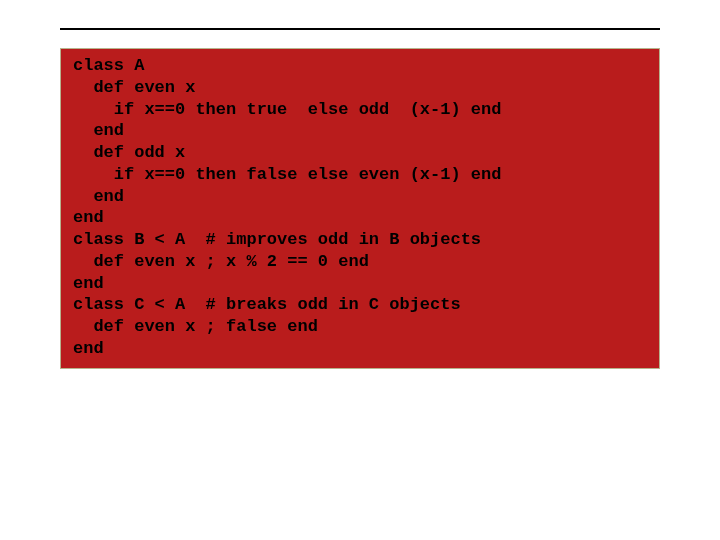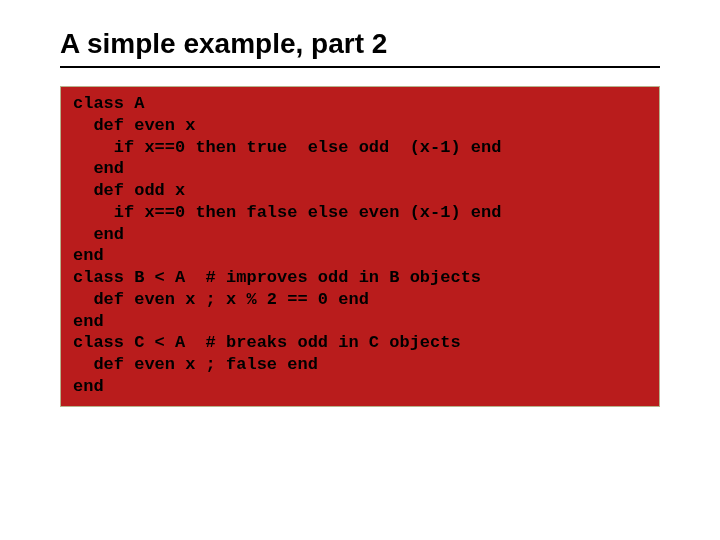--- a/index.html
+++ b/index.html
@@ -51,21 +51,20 @@
   }
   .footer-left { font-family: "Times New Roman", Times, serif; }
   .footer-center { font-family: "Times New Roman", Times, serif; position: absolute; left: 50%; transform: translateX(-50%); }
   .footer-right { font-family: "Times New Roman", Times, serif; }
 </style>
 </head>
 <body>
 
 <div class="slide">
 
-  <h1 class="title">A simple example, part 2</h1>
   <hr class="rule">
 
 
   <pre class="codebox">class A
   def even x
     if x==0 then true  else odd  (x-1) end
   end
   def odd x
     if x==0 then false else even (x-1) end
   end

